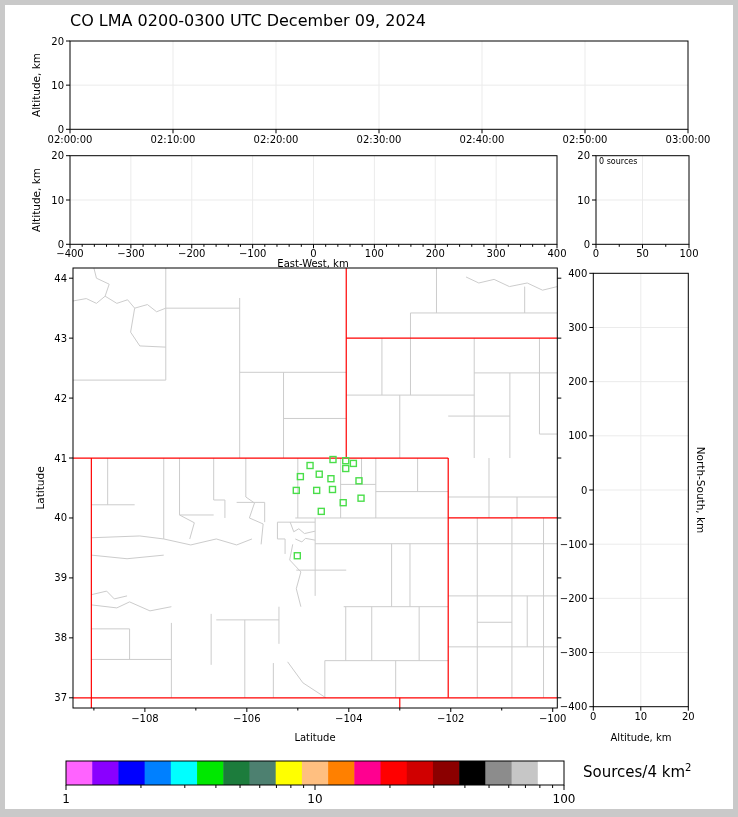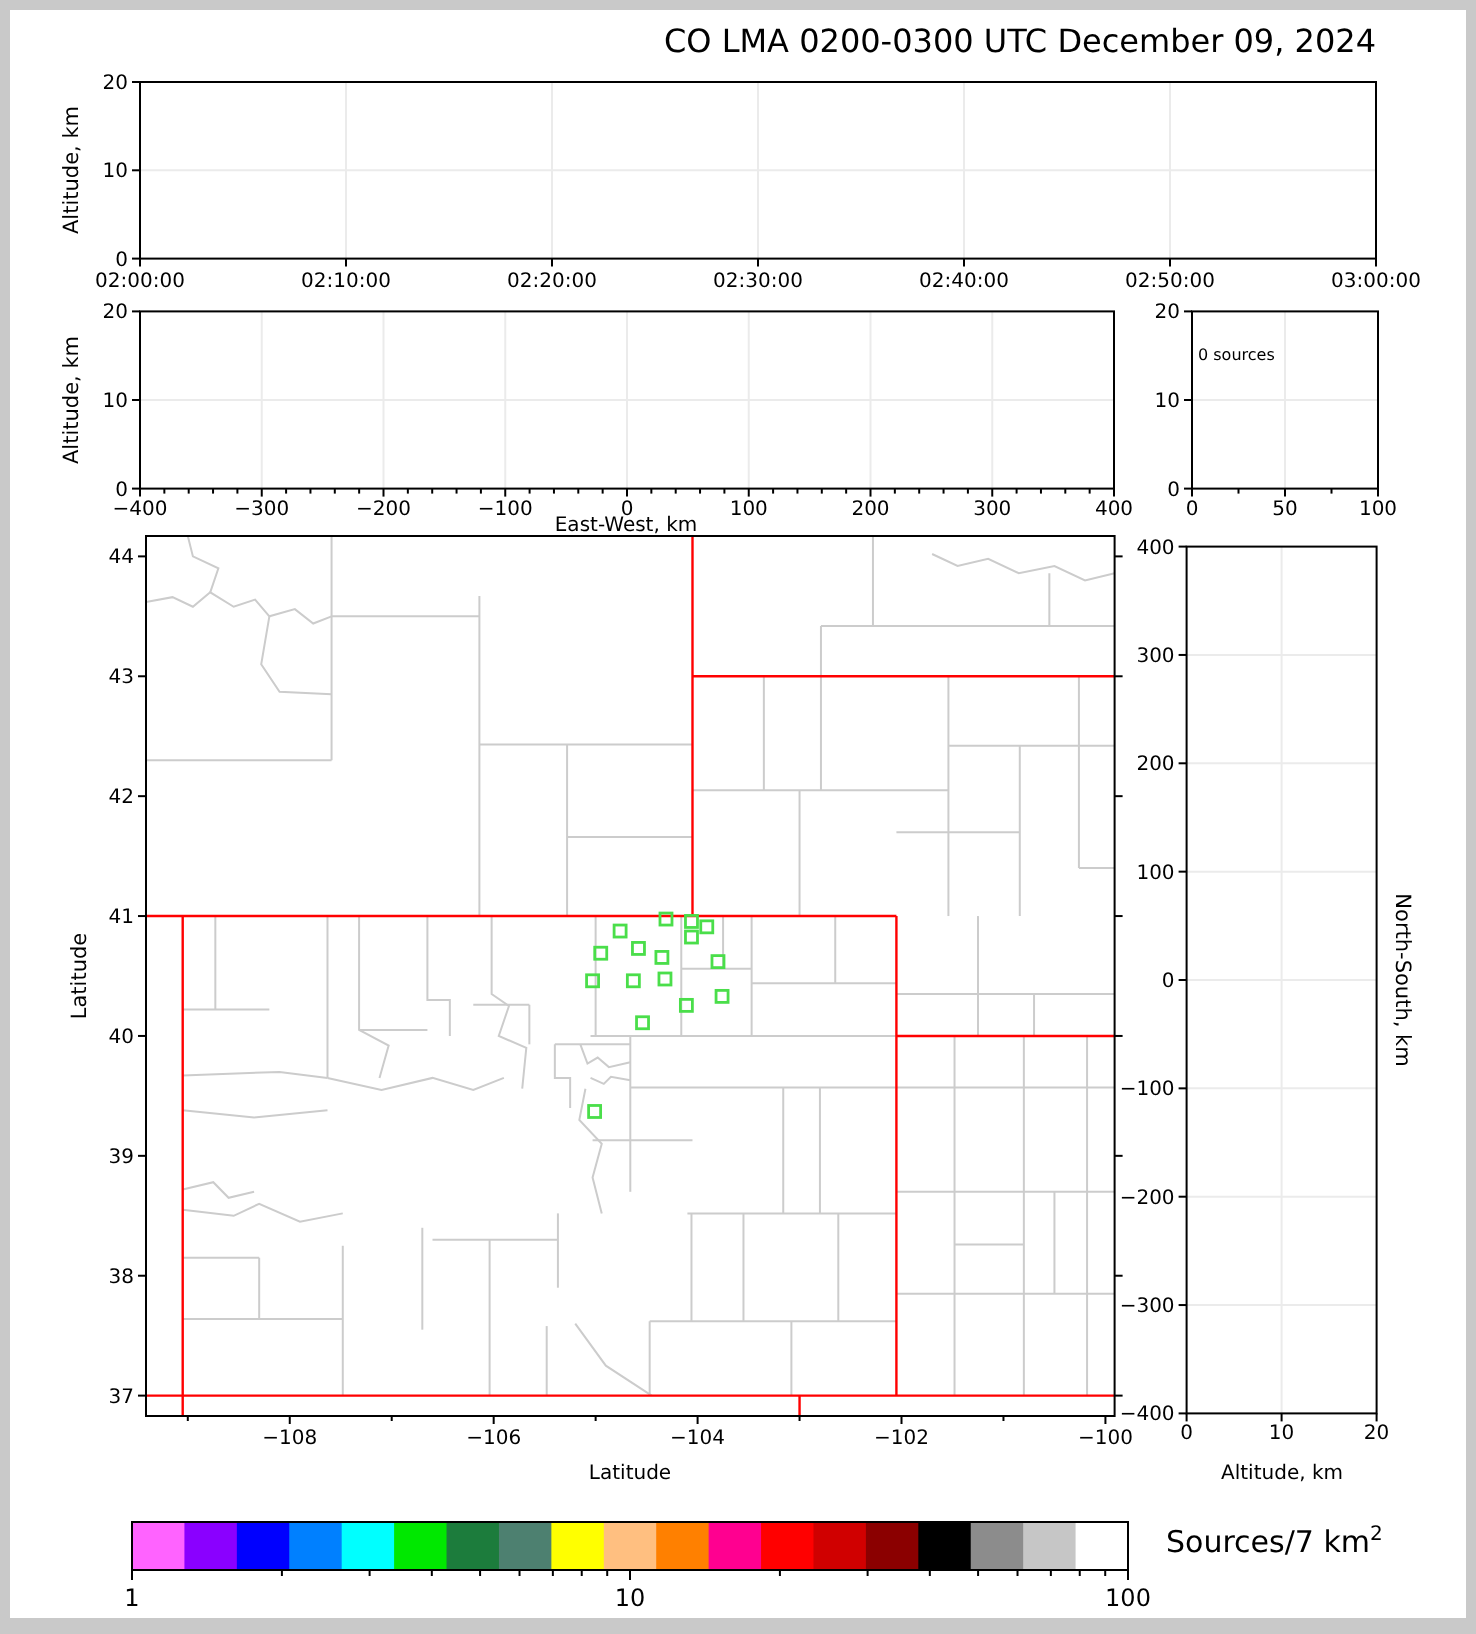--- a/index.html
+++ b/index.html
@@ -4,25 +4,25 @@
 <style>
   html,body{margin:0;padding:0;background:#ffffff}
   #fig{position:relative;width:738px;height:817px;background:#ffffff;overflow:hidden;
        font-family:"DejaVu Sans","Liberation Sans",sans-serif;color:#000}
   .edge{position:absolute;background:#c9c9c9}
   #edge-top{left:0;top:0;width:738px;height:5px}
   #edge-left{left:0;top:0;width:5px;height:817px}
   #edge-right{left:733px;top:0;width:5px;height:817px}
   #edge-bottom{left:0;top:809px;width:738px;height:8px}
   #plot-svg{position:absolute;left:0;top:0}
-  #title{position:absolute;left:70px;top:11px;width:618px;text-align:right;font-size:16px;white-space:nowrap}
+  #title{position:absolute;left:70px;top:11px;width:618px;text-align:left;font-size:16px;white-space:nowrap}
   .hlabel{position:absolute;transform:translate(-50%,-50%);font-size:10px;white-space:nowrap}
   .vlabel{position:absolute;transform:translate(-50%,-50%) rotate(-90deg);font-size:10.5px;white-space:nowrap}
   .vlabel-cw{position:absolute;transform:translate(-50%,-50%) rotate(90deg);font-size:10.5px;white-space:nowrap}
-  #zero-sources{position:absolute;left:599px;top:173px;font-size:8px}
+  #zero-sources{position:absolute;left:599px;top:157px;font-size:8px}
   #cb-label{position:absolute;left:583px;top:762px;font-size:15px;white-space:nowrap}
   #cb-label sup{font-size:10px}
   svg text{font-family:"DejaVu Sans","Liberation Sans",sans-serif;font-size:10px;fill:#000}
   svg text.cb{font-size:12px}
 </style>
 </head>
 <body>
 
 <div id="fig">
   <svg id="plot-svg" width="738" height="817">
@@ -370,19 +370,19 @@
   <div class="vlabel" style="left:36px;top:85px">Altitude, km</div>
   <div class="vlabel" style="left:36px;top:200px">Altitude, km</div>
   <div class="hlabel" style="left:313px;top:263px">East-West, km</div>
   <div class="vlabel" style="left:40px;top:488px">Latitude</div>
   <div class="hlabel" style="left:315px;top:737px">Latitude</div>
   <div class="vlabel-cw" style="left:701px;top:490px">North-South, km</div>
   <div class="hlabel" style="left:641px;top:737px">Altitude, km</div>
 
   <div id="zero-sources">0 sources</div>
 
-  <div id="cb-label"><span>Sources/7 km</span><sup>2</sup></div>
+  <div id="cb-label"><span>Sources/4 km</span><sup>2</sup></div>
 
   <div class="edge" id="edge-top"></div>
   <div class="edge" id="edge-left"></div>
   <div class="edge" id="edge-right"></div>
   <div class="edge" id="edge-bottom"></div>
 </div>
 
 </body></html>

